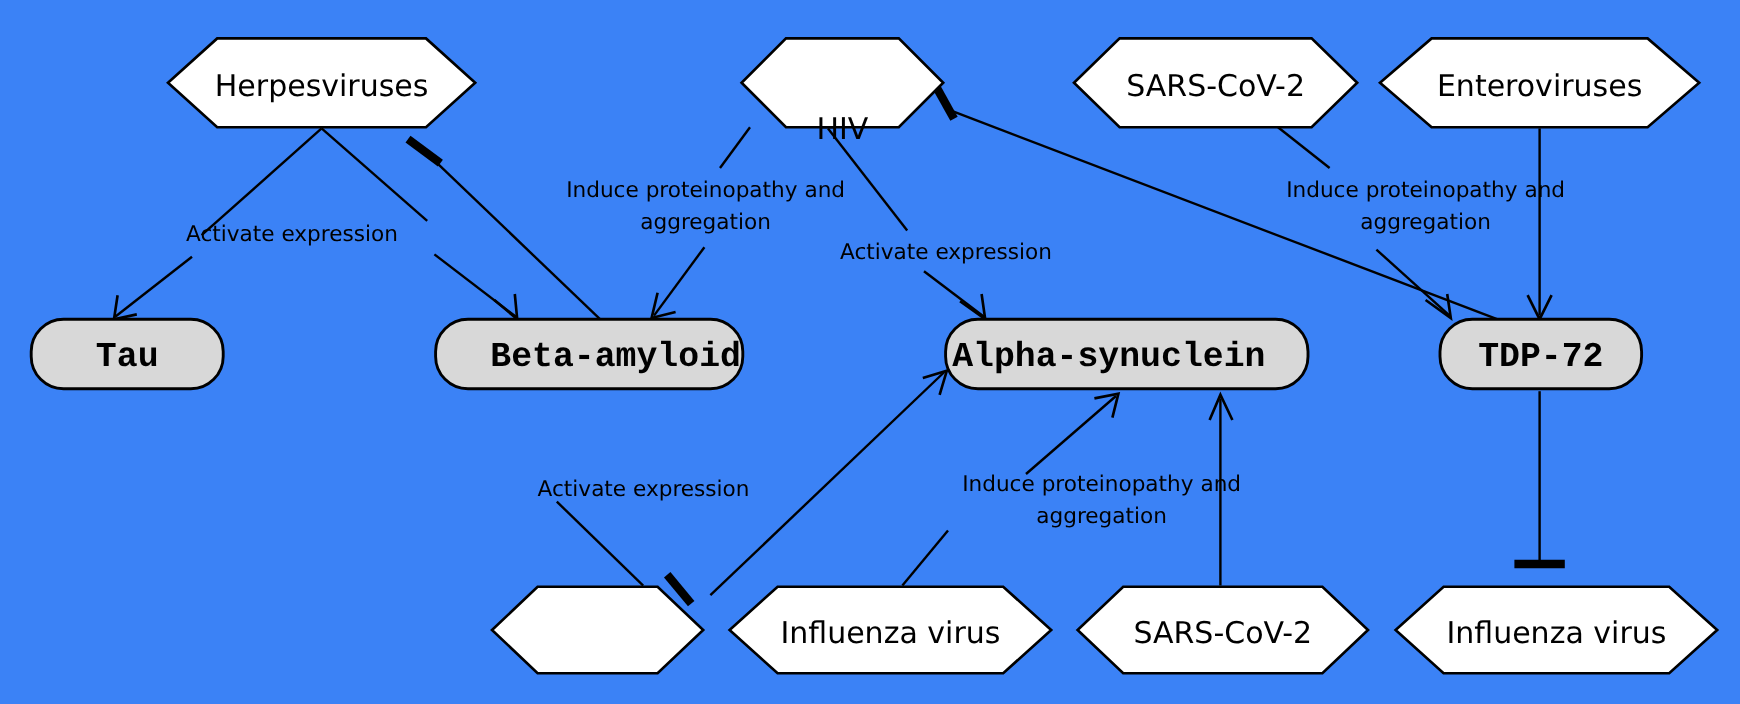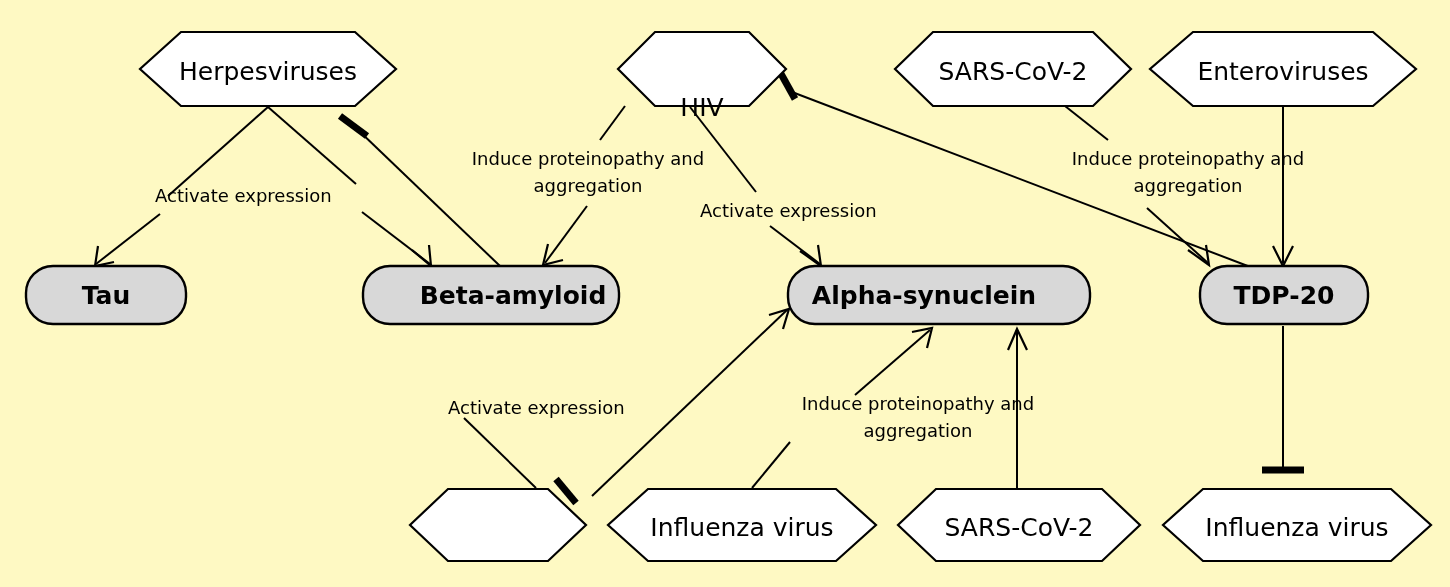--- a/index.html
+++ b/index.html
@@ -4,21 +4,21 @@
 <style>
   html, body {
     margin: 0;
     padding: 0;
     background: #ffffff;
   }
   #canvas {
     position: relative;
     width: 1450px;
     height: 587px;
-    background: #fef9c3;
+    background: #3b82f6;
     font-family: "DejaVu Sans", "Liberation Sans", sans-serif;
     overflow: hidden;
   }
   #graph {
     position: absolute;
     left: 0;
     top: 0;
     width: 1450px;
     height: 587px;
   }
@@ -54,22 +54,23 @@
     text-align: center;
     color: #000000;
     white-space: nowrap;
     pointer-events: none;
   }
   .virus-label {
     font-size: 25px;
     font-weight: 400;
   }
   .protein-label {
-    font-size: 25px;
+    font-size: 29px;
     font-weight: bold;
+    font-family: Liberation Mono, monospace;
   }
   .edge-label {
     position: absolute;
     font-size: 18px;
     color: #000000;
     text-align: center;
     line-height: 1.5;
     white-space: nowrap;
   }
 </style>
@@ -165,21 +166,21 @@
   </svg>
 
   <div class="node-label virus-label" style="left:140px; top:57px; width:256px;">Herpesviruses</div>
   <div class="node-label virus-label" style="left:618px; top:57px; width:168px;margin-top:36px;">HIV</div>
   <div class="node-label virus-label" style="left:895px; top:57px; width:236px;">SARS-CoV-2</div>
   <div class="node-label virus-label" style="left:1150px; top:57px; width:266px;text-align:center;">Enteroviruses</div>
 
   <div class="node-label protein-label" style="left:26px; top:281px; width:160px;">Tau</div>
   <div class="node-label protein-label" style="left:363px; top:281px; width:300px;">Beta-amyloid</div>
   <div class="node-label protein-label" style="left:788px; top:281px; width:272px;">Alpha-synuclein</div>
-  <div class="node-label protein-label" style="left:1200px; top:281px; width:168px;">TDP-20</div>
+  <div class="node-label protein-label" style="left:1200px; top:281px; width:168px;">TDP-72</div>
 
   <div class="node-label virus-label" style="left:608px; top:513px; width:268px;">Influenza virus</div>
   <div class="node-label virus-label" style="left:898px; top:513px; width:242px;">SARS-CoV-2</div>
   <div class="node-label virus-label" style="left:1163px; top:513px; width:268px;">Influenza virus</div>
 
   <div class="edge-label" style="left:155px; top:182px;">Activate expression</div>
   <div class="edge-label" style="left:450px; top:145px; width:276px; text-align:center;">Induce proteinopathy and<br>aggregation</div>
   <div class="edge-label" style="left:700px; top:197px;">Activate expression</div>
   <div class="edge-label" style="left:1050px; top:145px; width:276px; text-align:center;">Induce proteinopathy and<br>aggregation</div>
   <div class="edge-label" style="left:448px; top:394px;">Activate expression</div>

